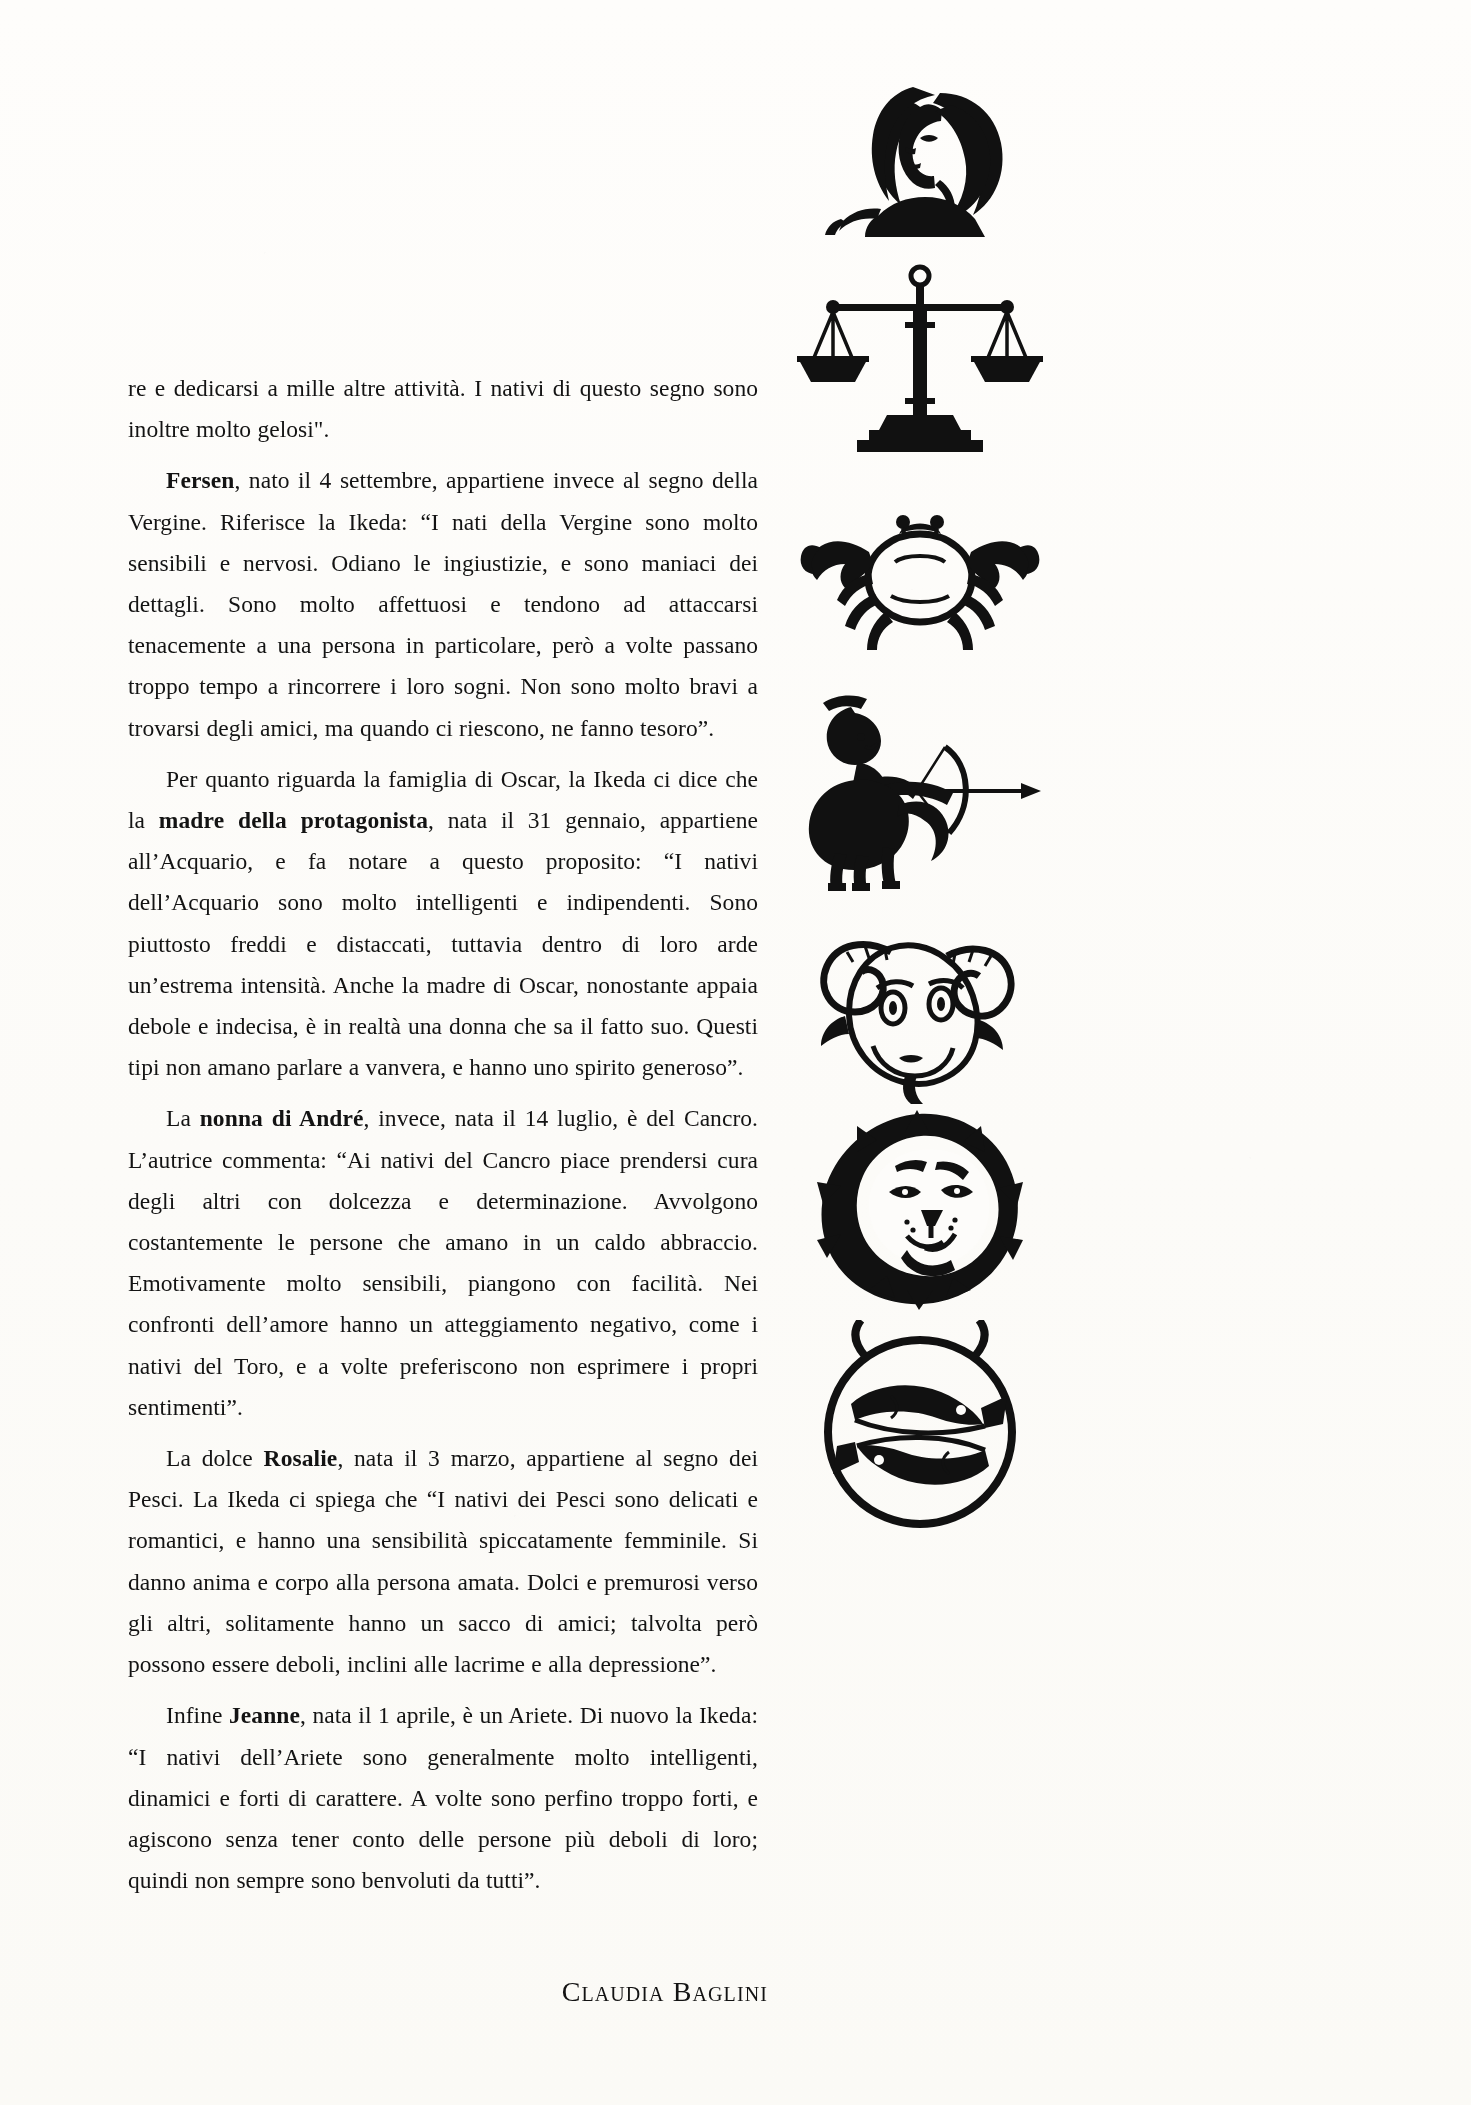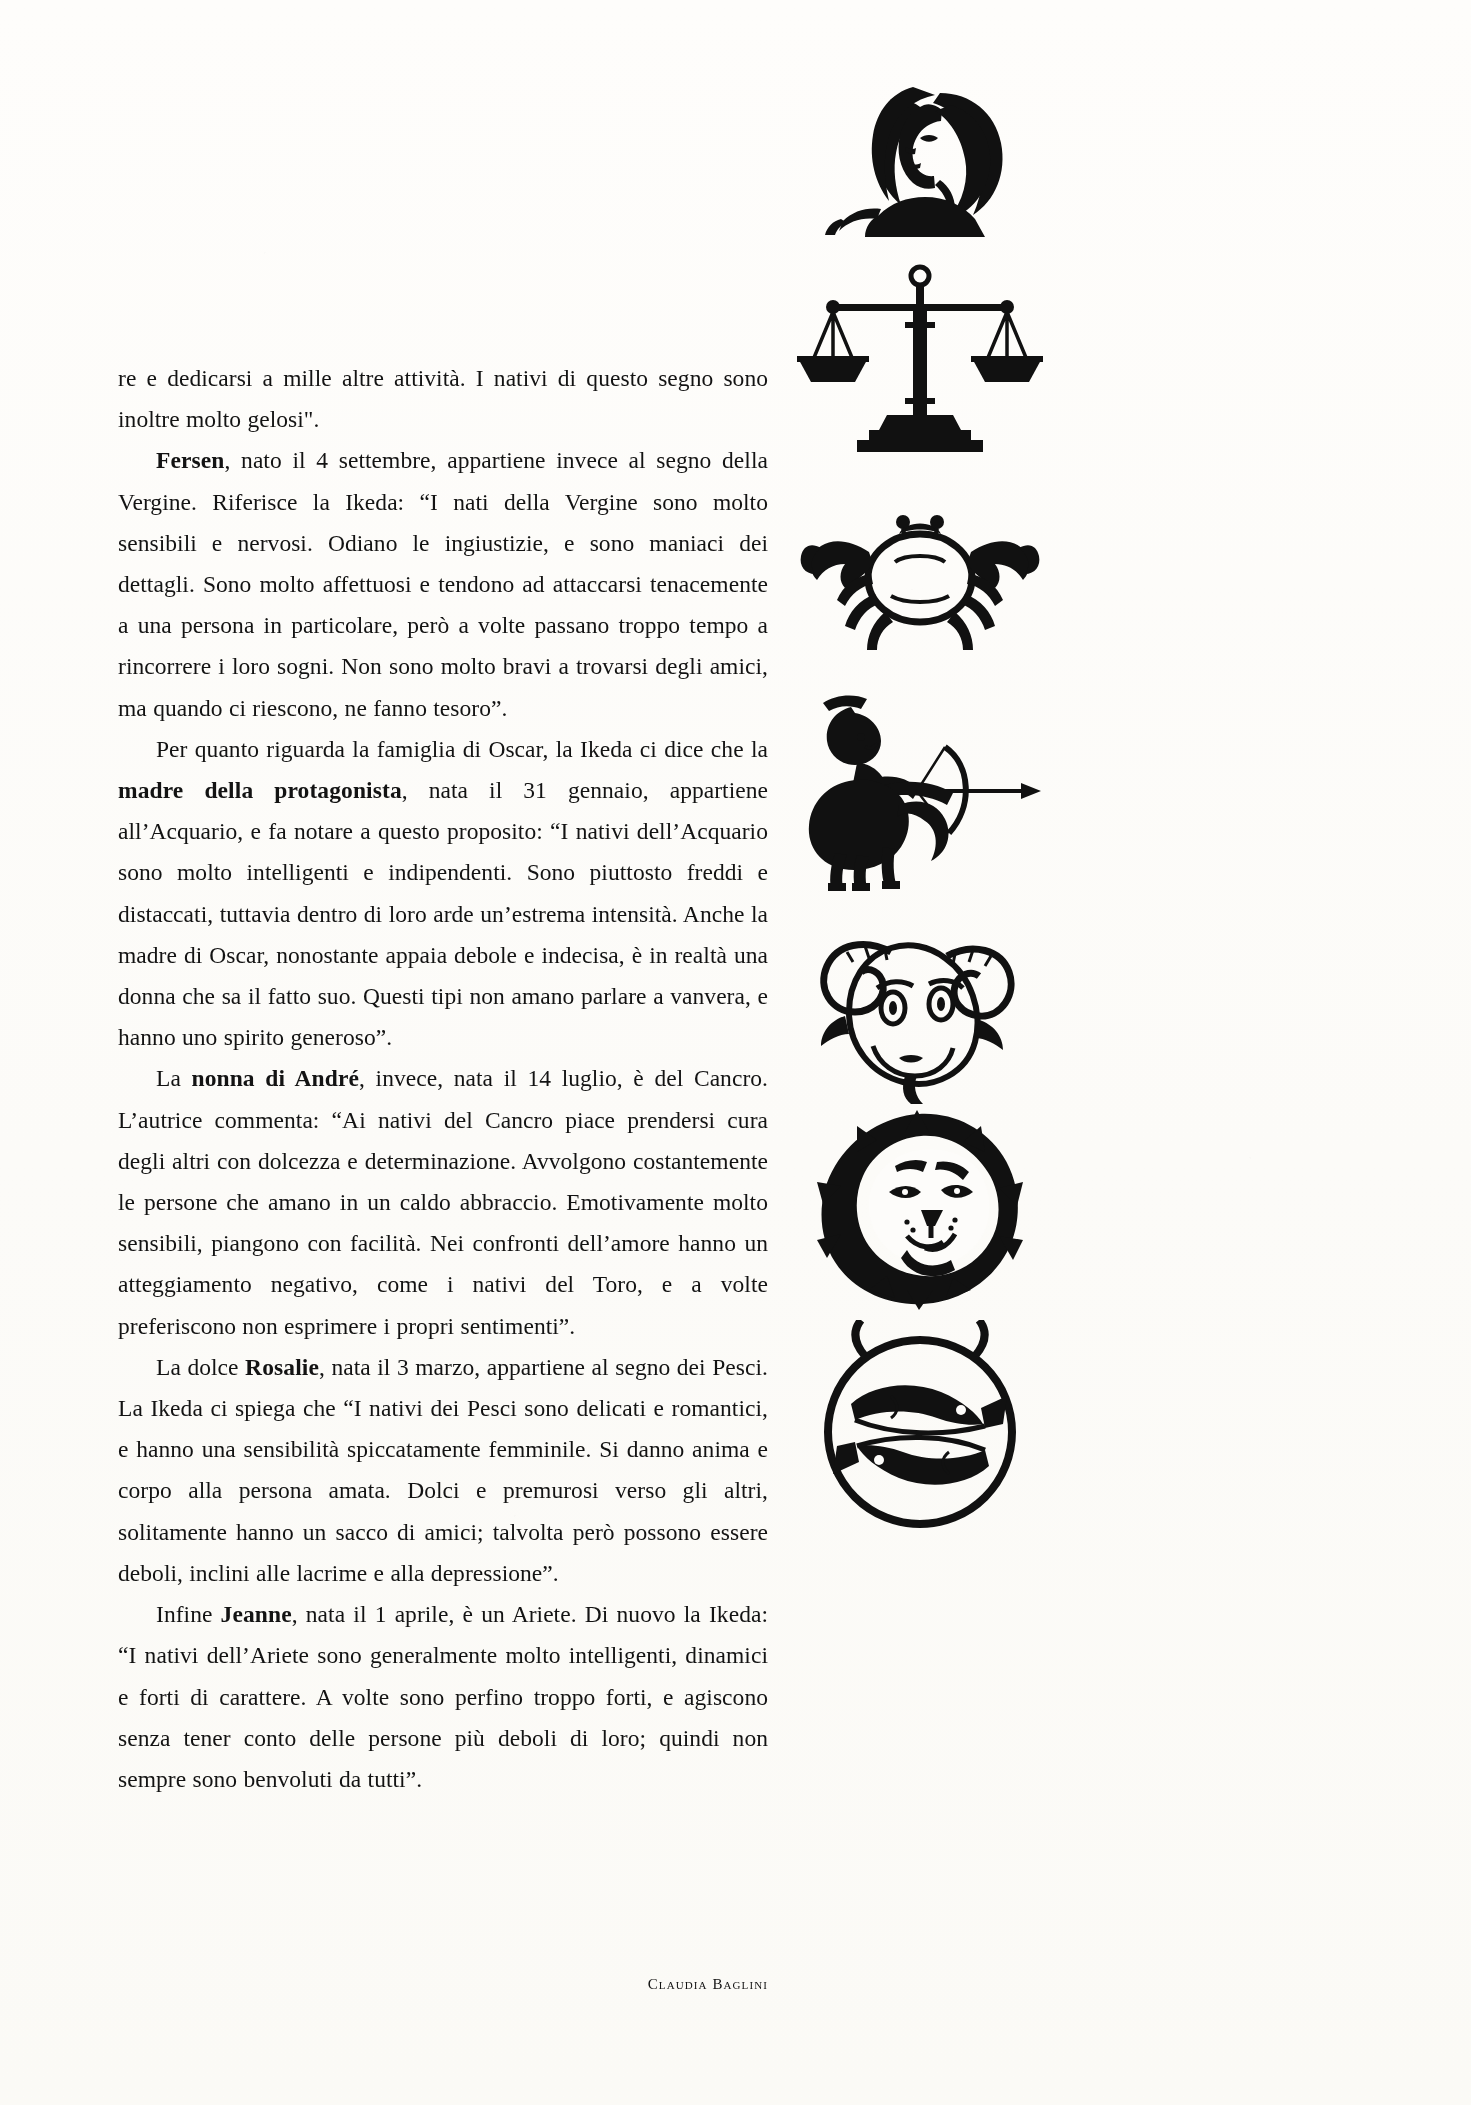--- a/index.html
+++ b/index.html
@@ -19,37 +19,37 @@
       radial-gradient(circle at 35% 72%, rgba(0,0,0,.010) 0 1px, transparent 1px),
       radial-gradient(circle at 85% 55%, rgba(0,0,0,.010) 0 1px, transparent 1px),
       linear-gradient(180deg,#fefdfb 0%,#fcfbf8 55%,#fbfaf6 100%);
   }
   
   #textcol{
     position:absolute;
     left:118px; top:358px; width:650px;
   }
   .para{
-    margin:0;
+    margin:10px;
     font-size:23.5px;
     line-height:41.2px;
     color:#131313;
     text-align:justify;
     text-align-last:left;
     letter-spacing:.05px;
     word-spacing:.4px;
     -webkit-font-smoothing:antialiased;
   }
   .para.indent{ text-indent:38px; }
   .para b{ font-weight:700; letter-spacing:.1px; }
   #signature{
     position:absolute;
     left:118px; top:1976px; width:650px;
     text-align:right;
-    font-size:15px;
+    font-size:28px;
     color:#131313;
     letter-spacing:1.1px;
   }
   .smallcaps{ font-variant:small-caps; }
   
   #zodiac{
     position:absolute;
     left:795px; top:55px;
     width:260px; height:1480px;
   }

